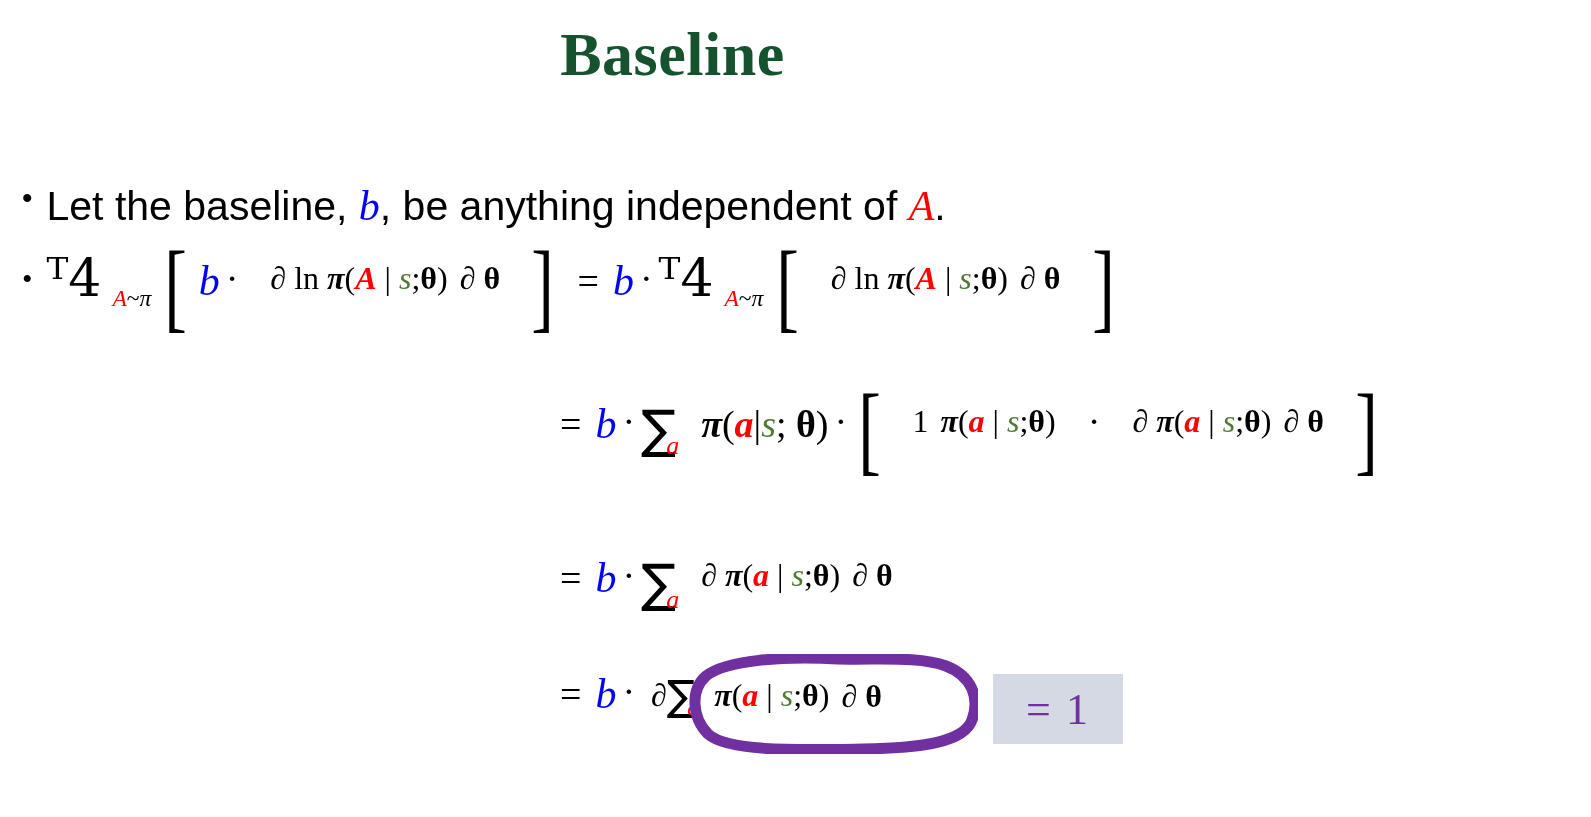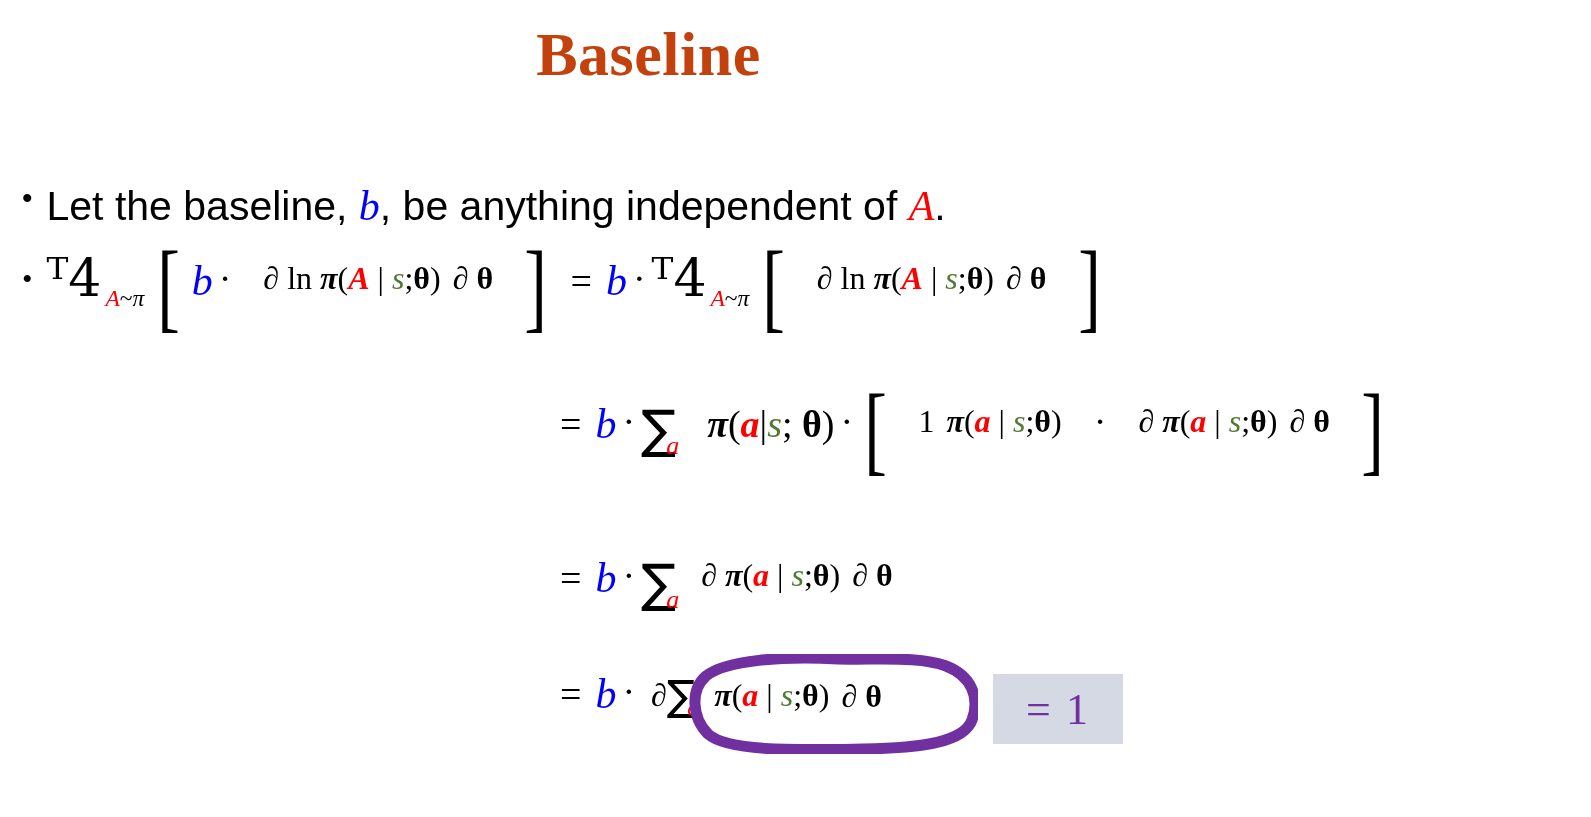--- a/index.html
+++ b/index.html
@@ -20,22 +20,23 @@
   #slide-title {
     position: absolute;
     top: 22px;
     left: 0;
     width: 1297px;
     text-align: center;
     font-family: "Liberation Serif", serif;
     font-weight: bold;
     font-size: 62px;
     letter-spacing: 0.5px;
-    color: #c2410c;
+    color: #14532d;
     line-height: 1.05;
+    padding-left: 24px;
   }
 
   
   #body-area {
     position: absolute;
     top: 160px;
     left: 0;
     width: 1591px;
     height: 657px;
   }
@@ -72,21 +73,21 @@
 
   
   .bbE {
     font-family: "DejaVu Serif", serif;
     font-style: normal;
     font-size: 52px;
   }
   .sub {
     font-size: 0.62em;
     vertical-align: -0.42em;
-    margin-left: 4px;
+    margin-left: 11px;
     text-align: center;
   }
   .bigbracket {
     display: inline-block;
     font-size: 100px;
     font-weight: 300;
     font-family: "Liberation Serif", serif;
     line-height: 0;
     position: relative;
     top: 6px;
@@ -236,21 +237,21 @@
 
   <div class="eq-line math" id="eq-line-2">
     <span style="margin-right:14px;">=</span>
     <span class="blue it" style="font-size:42px;">b</span>
     <span class="cdot">·</span>
 
     <span>
       <span class="bigsum">∑</span><span class="sumidx red">a</span>
     </span>
 
-    <span style="margin-left:18px;">
+    <span style="margin-left:12px;">
       <span class="bi">π</span><span>(</span><span class="red bi">a</span><span>|</span><span class="green it">s</span><span>;</span>
       <span class="bb">θ</span><span>)</span>
     </span>
 
     <span class="cdot">·</span>
     <span class="bigbracket">[</span>
 
     <span class="frac small">
       <span class="num">1</span>
       <span class="bar"></span>

